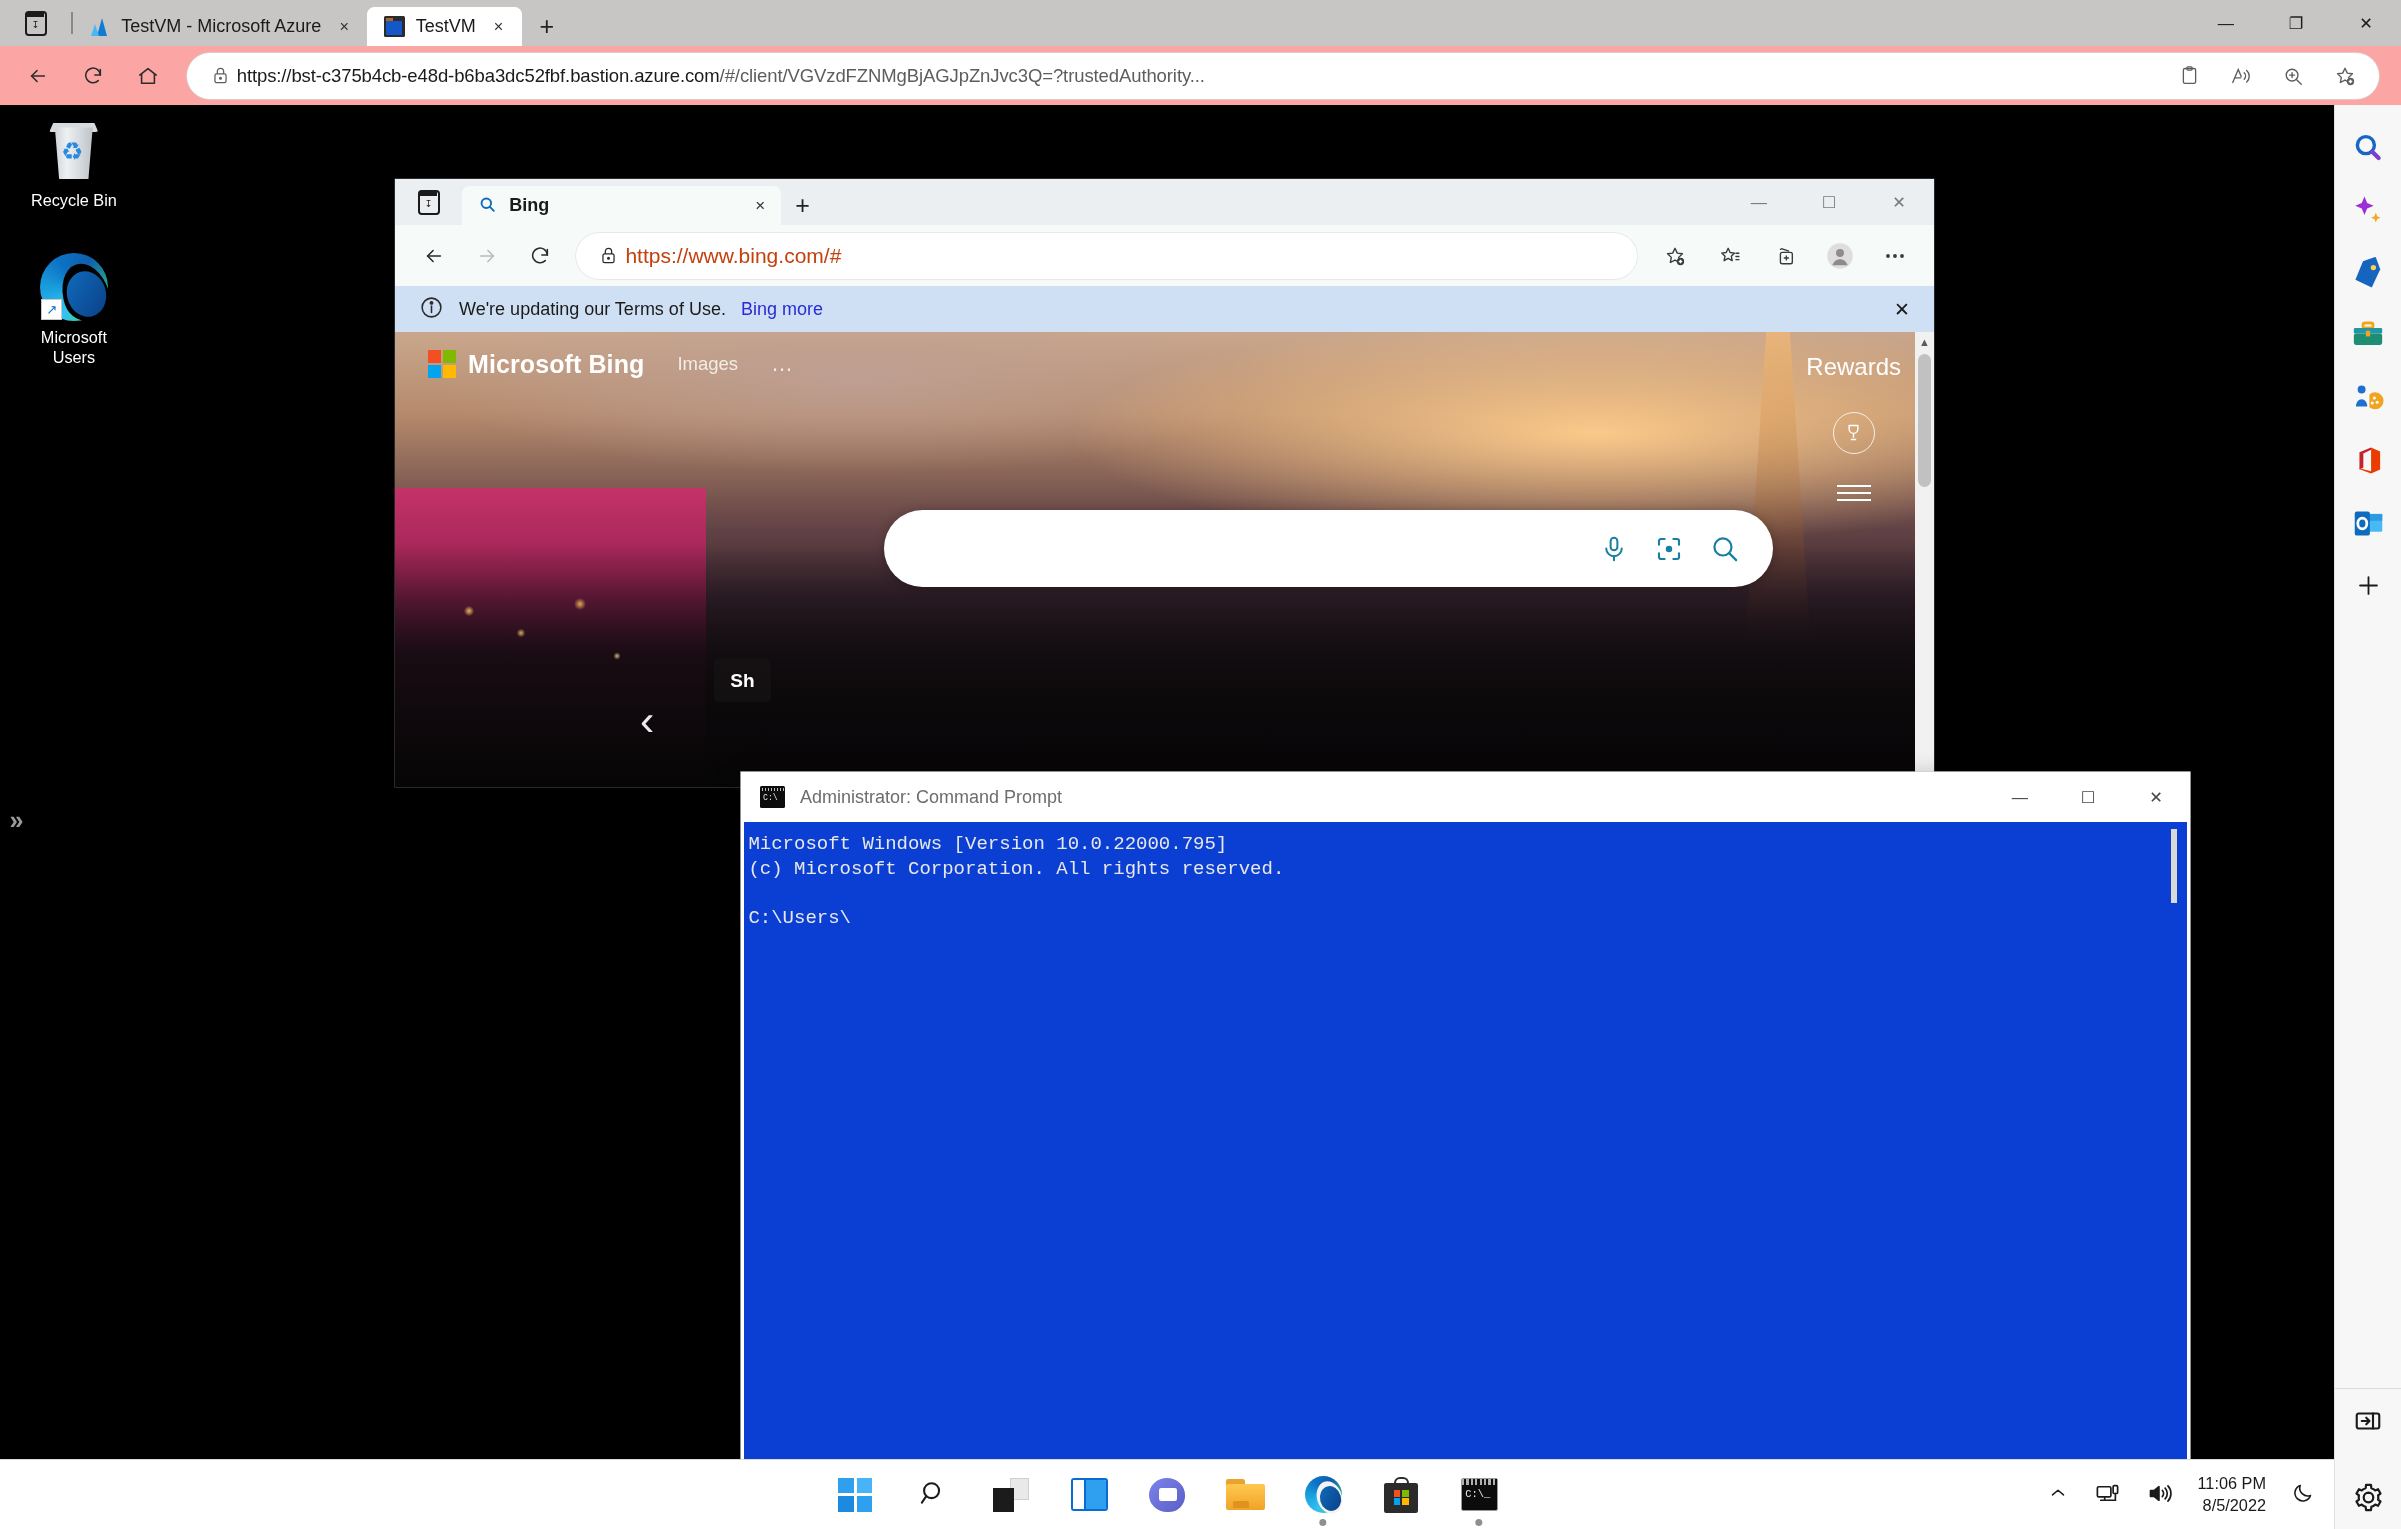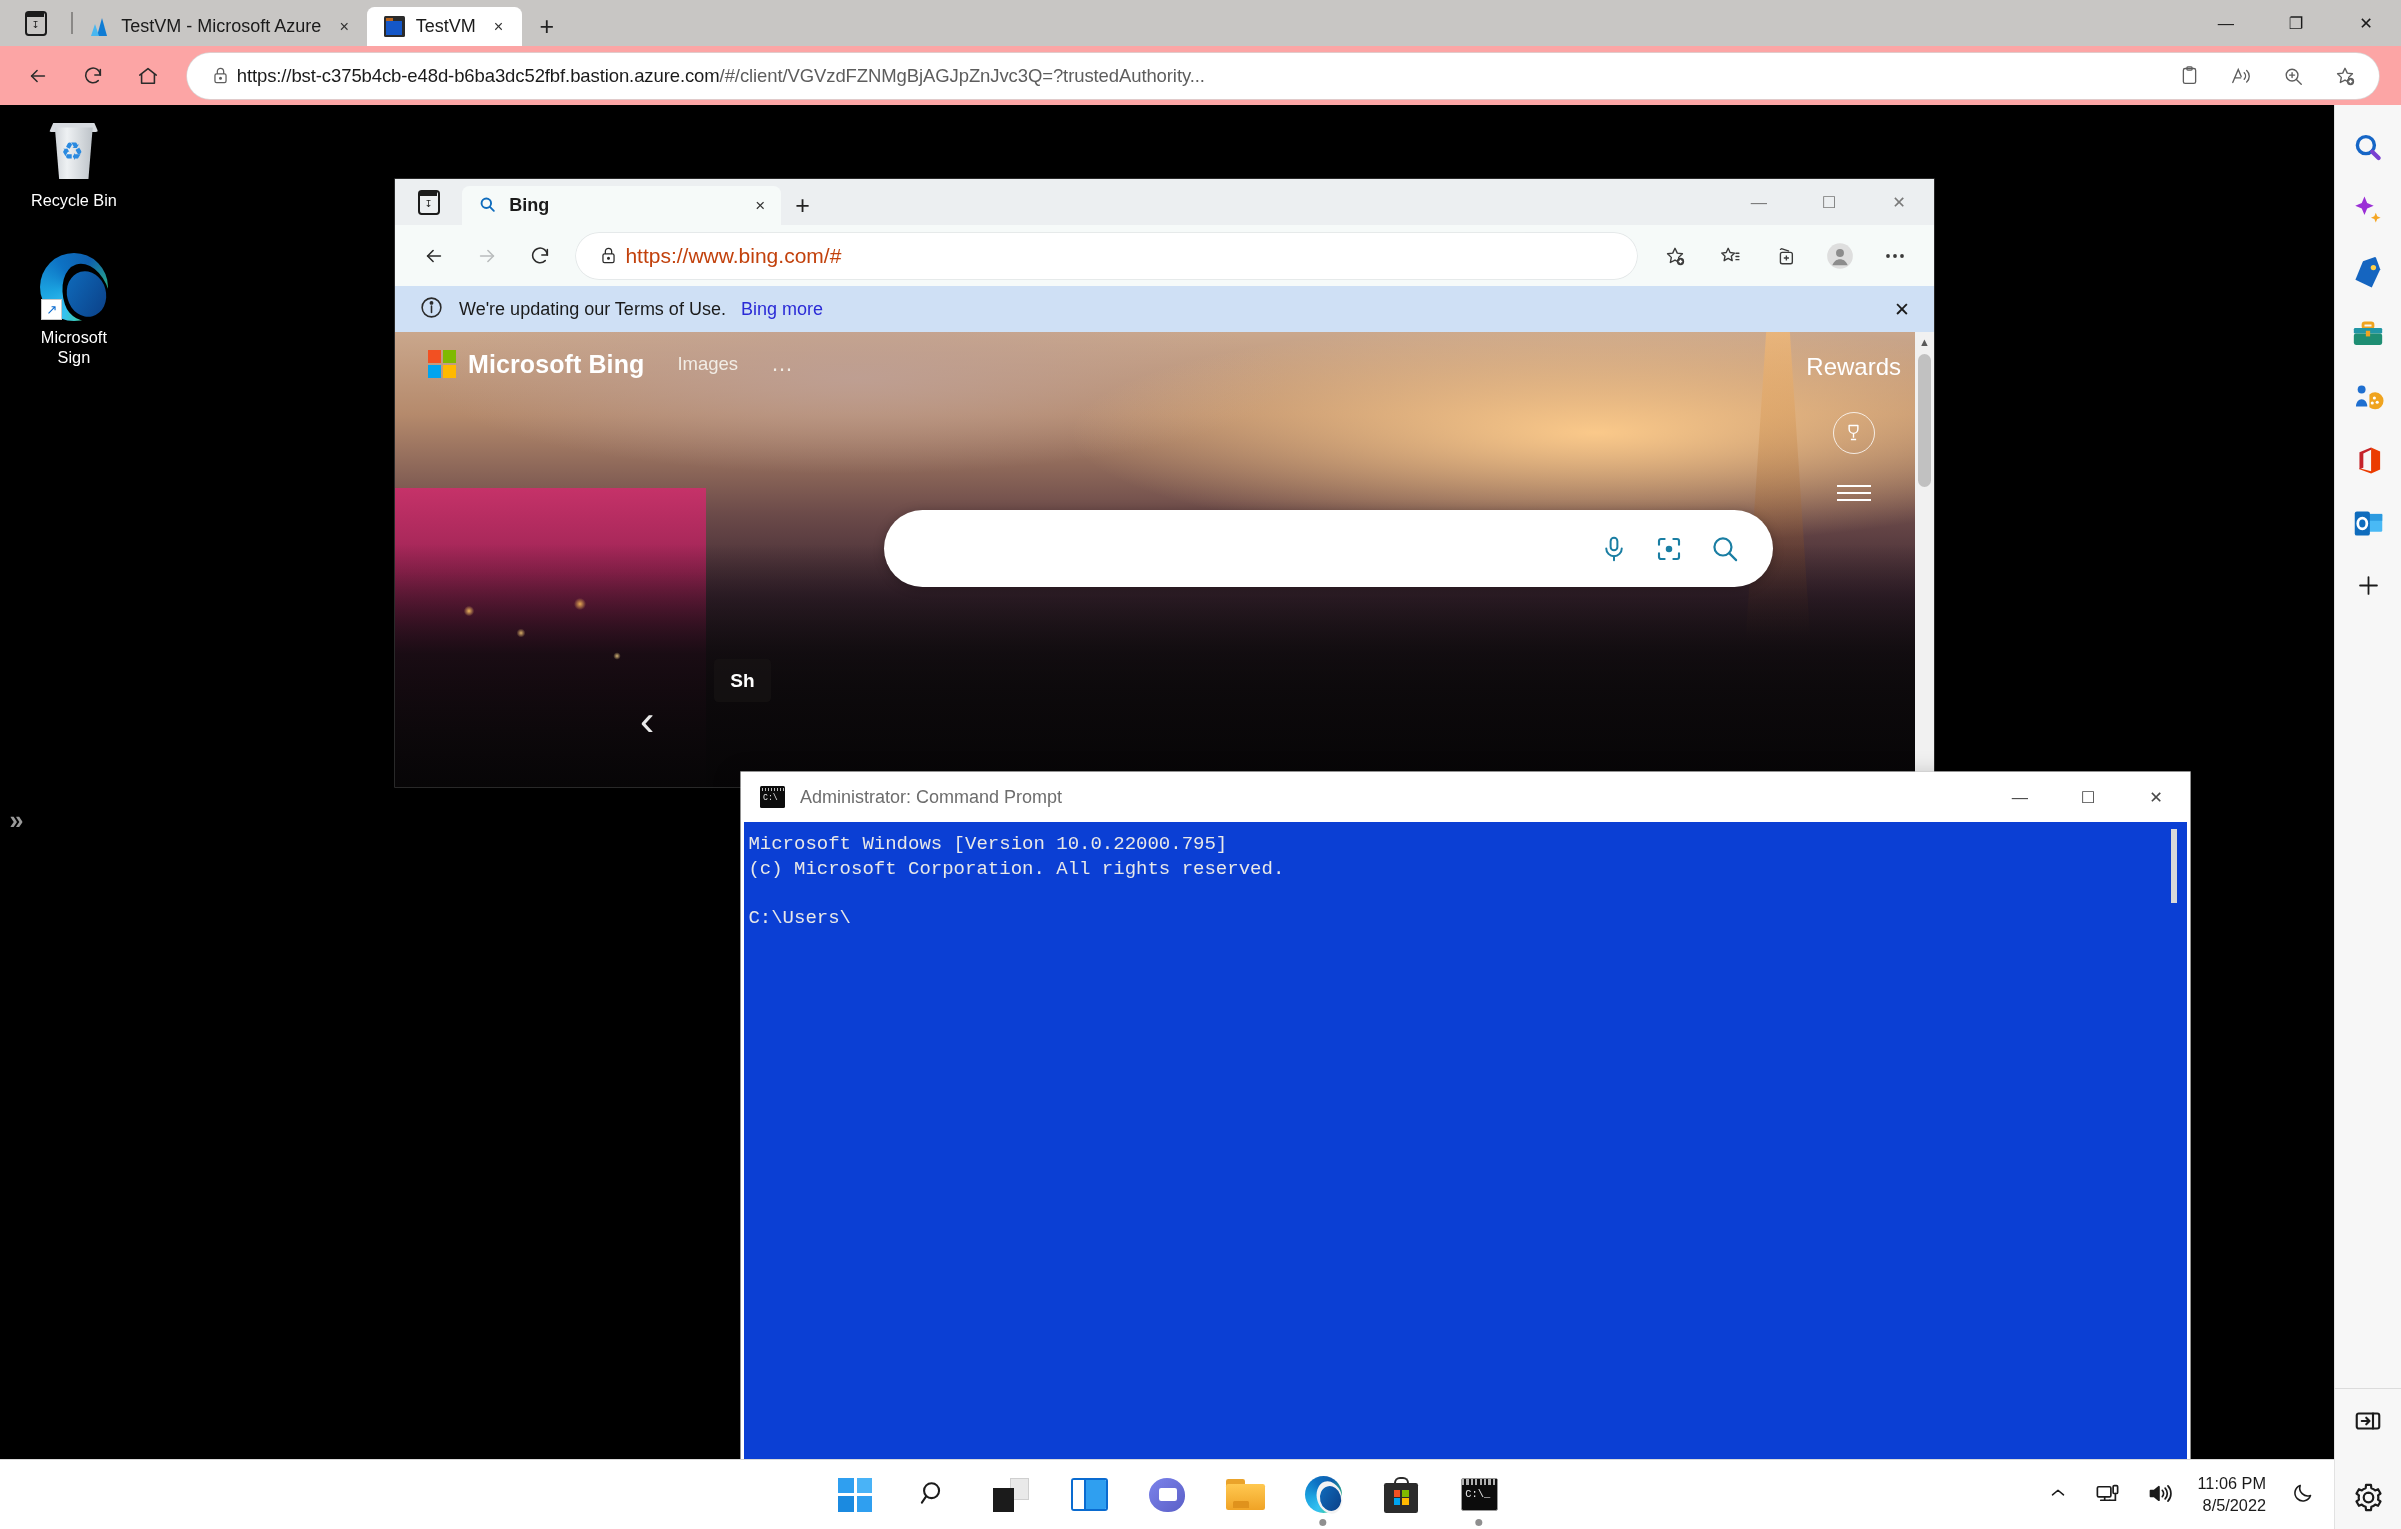--- a/index.html
+++ b/index.html
@@ -525,21 +525,21 @@
     </div>
 
     <div class="desktop-icon" style="left:7.4px; top:148px;">
       <div class="edgelogo">
         <div class="ring"></div>
           <div class="cut"></div>
           <div class="inner"></div>
         <span class="shortcut-badge">↗</span>
       </div>
       <div class="label" style="white-space:pre-line;">Microsoft
-Sign</div>
+Users</div>
     </div>
 
     <div class="vm-edge">
 
       <div class="vm-edge-tabstrip">
         <div class="vm-tab-leading">
           <div class="tab-search-ico">
             <div class="body"></div>
               <div class="bar"></div>
               <div class="glyph">↧</div>

